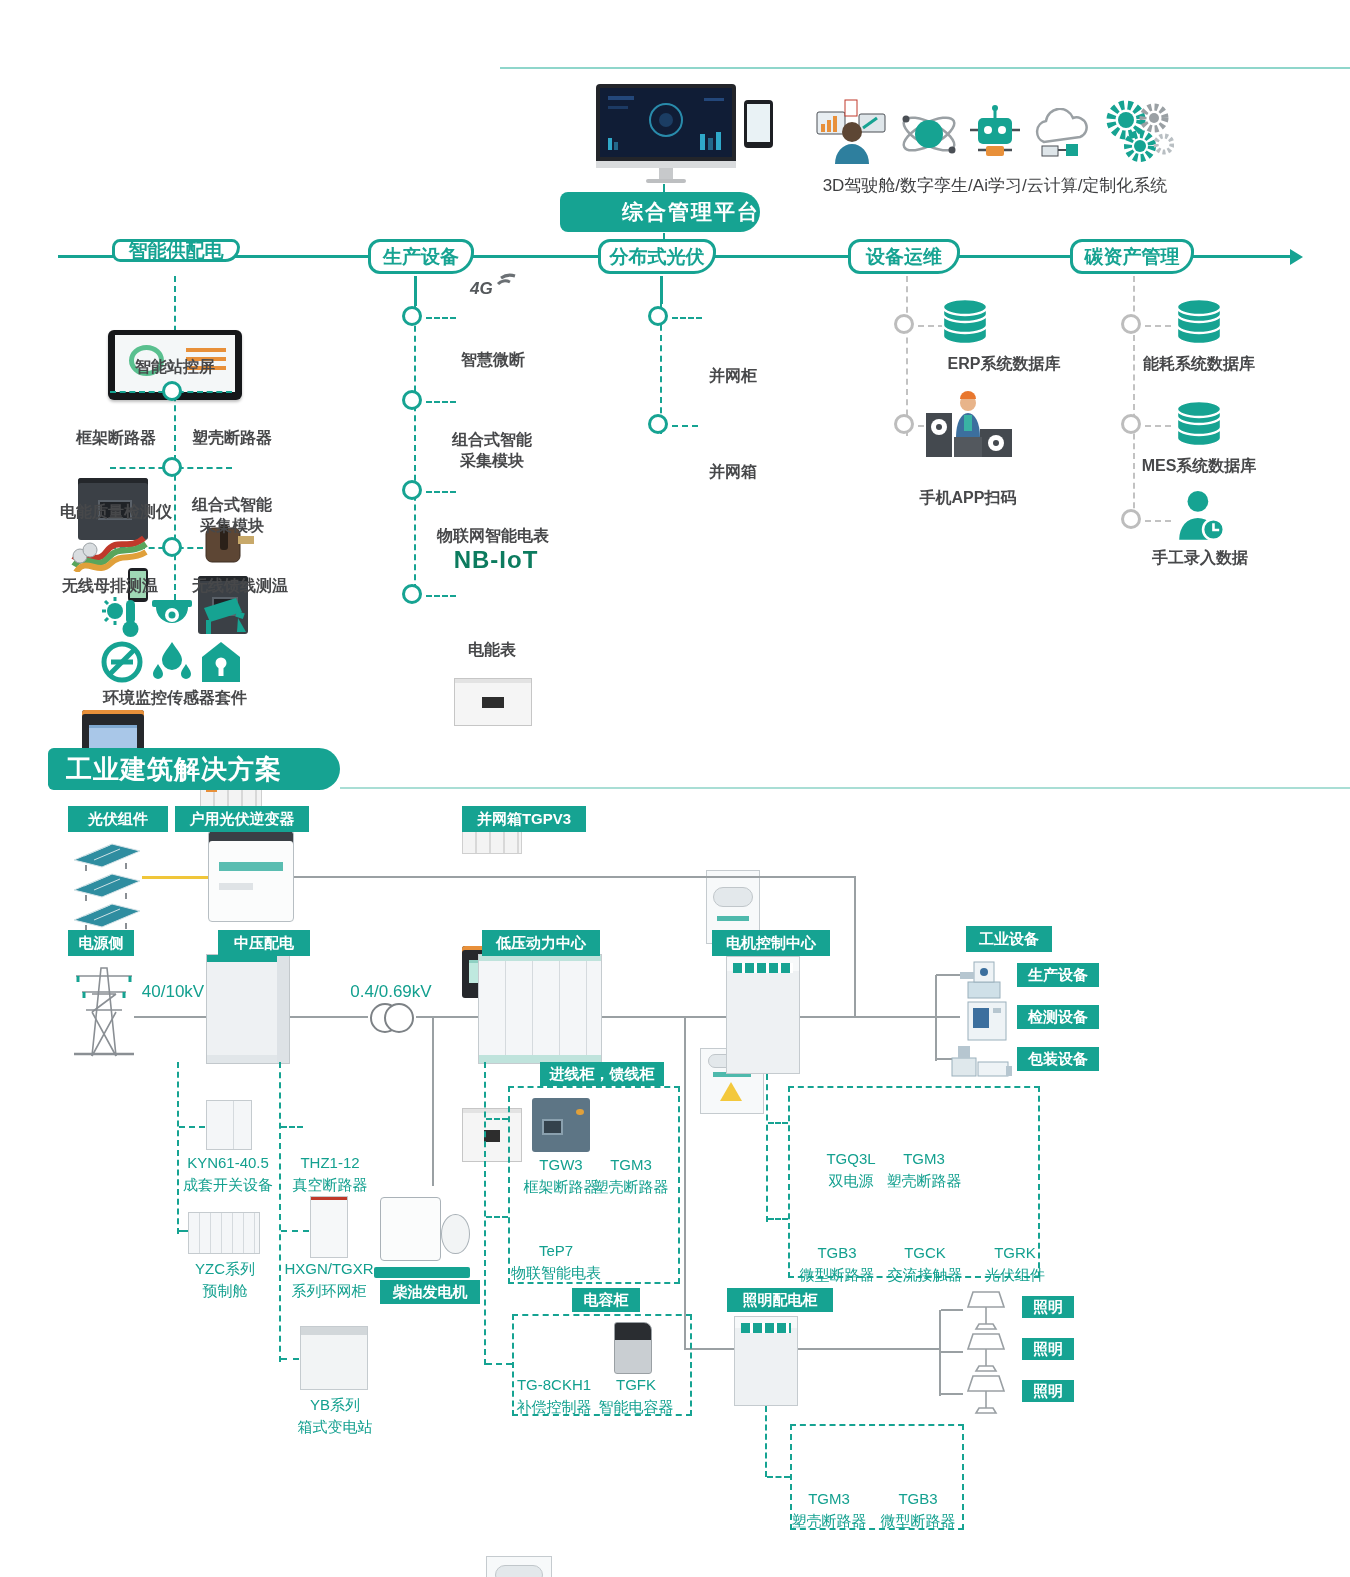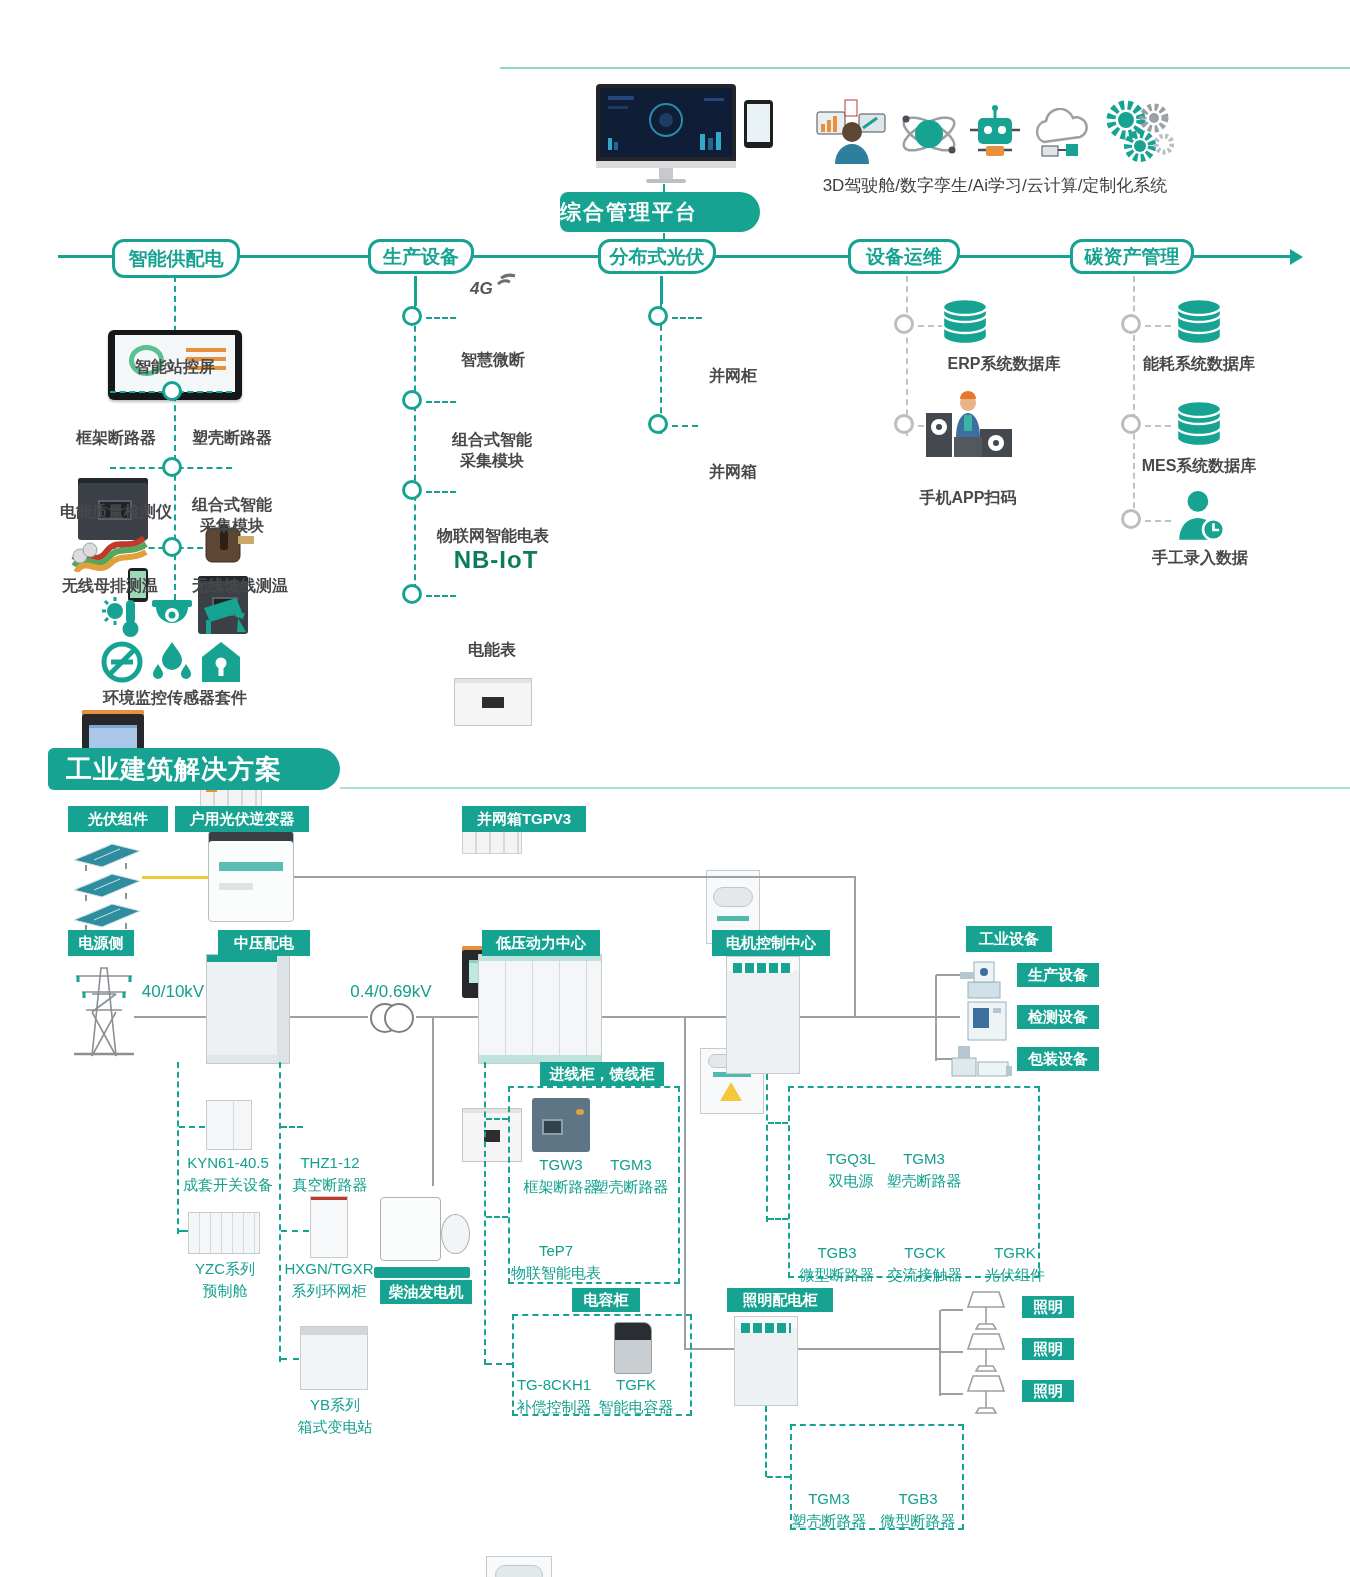--- a/index.html
+++ b/index.html
@@ -6,21 +6,21 @@
   --teal:#16a392; --tealtxt:#13a08f; --gray:#9aa0a3; --dark:#47484a;
 }
 *{box-sizing:border-box}
 body{margin:0;font-family:"Liberation Sans","DejaVu Sans",sans-serif;background:#fff}
 #stage{position:relative;width:1350px;height:1577px;background:#fff;overflow:hidden}
 .a{position:absolute}
 .banner{background:var(--teal);color:#fff;font-weight:bold;font-size:26px;display:flex;align-items:center;padding-left:18px;border-radius:6px 22px 22px 6px;letter-spacing:1px}
 .thin{height:2px;background:#8fd6cb}
 .chip{background:var(--teal);color:#fff;font-weight:bold;font-size:15px;display:flex;align-items:center;justify-content:center;z-index:5}
 .pill{background:#fff;border:3px solid var(--teal);color:var(--teal);font-weight:bold;font-size:19px;display:flex;align-items:center;justify-content:center;border-radius:12px 12px 22px 12px;z-index:4}
-.platform{background:var(--teal);color:#fff;font-weight:bold;font-size:21px;display:flex;align-items:center;justify-content:flex-start;border-radius:8px 20px 20px 8px;letter-spacing:2px}
+.platform{background:var(--teal);color:#fff;font-weight:bold;font-size:21px;display:flex;align-items:center;justify-content:flex-end;border-radius:8px 20px 20px 8px;letter-spacing:2px}
 .flow{height:3px;background:var(--teal)}
 .arrow{width:0;height:0;border-left:13px solid var(--teal);border-top:8px solid transparent;border-bottom:8px solid transparent}
 .node{width:20px;height:20px;border:3px solid var(--teal);border-radius:50%;background:#fff;z-index:4}
 .node.g{border-color:#bdbdbd}
 .dv{width:0;border-left:2px dashed var(--teal)}
 .dh{height:0;border-top:2px dashed var(--teal)}
 .dv.g{border-color:#c2c2c2}.dh.g{border-color:#c2c2c2}
 .sv{width:2px;background:var(--gray)}
 .sh{height:2px;background:var(--gray)}
 .tv{width:3px;background:var(--teal)}
@@ -142,21 +142,21 @@
         <circle cx="54" cy="24" r="5" fill="#9aa0a4"></circle>
         <circle cx="40" cy="52" r="12" fill="none" stroke="#16a392" stroke-width="8" stroke-dasharray="4 3"></circle>
         <circle cx="40" cy="52" r="6" fill="#16a392"></circle>
         <circle cx="64" cy="50" r="8" fill="none" stroke="#b9bfc3" stroke-width="5" stroke-dasharray="3 2.5"></circle>
       </svg>
   </div>
   <div class="a cap" style="left:800px;top:174px;width:390px">3D驾驶舱/数字孪生/Ai学习/云计算/定制化系统</div>
 
   <div class="a flow" style="left:58px;top:255px;width:1234px"></div>
   <div class="a arrow" style="left:1290px;top:249px"></div>
-  <div class="a pill" style="left:112px;top:239px;width:128px;height:39px">
+  <div class="a pill" style="left:112px;top:239px;width:128px;height:23px">
       <span>智能供配电</span>
     </div>
   <div class="a pill" style="left:368px;top:239px;width:106px;height:35px">
       <span>生产设备</span>
     </div>
   <div class="a pill" style="left:598px;top:239px;width:118px;height:35px">
       <span>分布式光伏</span>
     </div>
   <div class="a pill" style="left:848px;top:239px;width:112px;height:35px">
       <span>设备运维</span>
@@ -526,21 +526,21 @@
   <div class="a lT" style="left:276px;top:1258px;width:106px">HXGN/TGXR
 系列环网柜</div>
   <div class="a" style="left:300px;top:1326px;width:68px;height:64px;background:#f2f4f5;border:1px solid #c5cbcf;box-shadow:inset 0 8px 0 #d2d7da"></div>
   <div class="a lT" style="left:290px;top:1394px;width:90px">YB系列
 箱式变电站</div>
   <div class="a genr" style="left:374px;top:1186px;width:96px;height:92px">
       <div class="bd"></div>
       <div class="cy"></div>
       <div class="sk"></div>
     </div>
-  <div class="a chip" style="left:380px;top:1280px;width:92px;height:24px">柴油发电机</div>
+  <div class="a chip" style="left:380px;top:1280px;width:100px;height:24px">柴油发电机</div>
 
   <div class="a dv" style="left:484px;top:1062px;height:303px"></div>
   <div class="a dh" style="left:486px;top:1118px;width:22px"></div>
   <div class="a dh" style="left:486px;top:1216px;width:22px"></div>
   <div class="a dh" style="left:486px;top:1363px;width:26px"></div>
   <div class="a chip" style="left:540px;top:1062px;width:124px;height:24px">进线柜，馈线柜</div>
   <div class="a dash-box" style="left:508px;top:1086px;width:172px;height:198px"></div>
   <div class="a" style="left:532px;top:1098px;width:58px;height:54px;background:#5d7585;border-radius:3px;box-shadow:inset 0 6px 0 #415663,inset -8px 0 0 #6f8painted">
     <div style="position:absolute;left:18%;top:38%;width:36%;height:30%;background:#34424c;border:2px solid #8aa0ae"></div>
     <div style="position:absolute;right:10%;top:20%;width:14%;height:12%;background:#e0a03a;border-radius:50%"></div>

